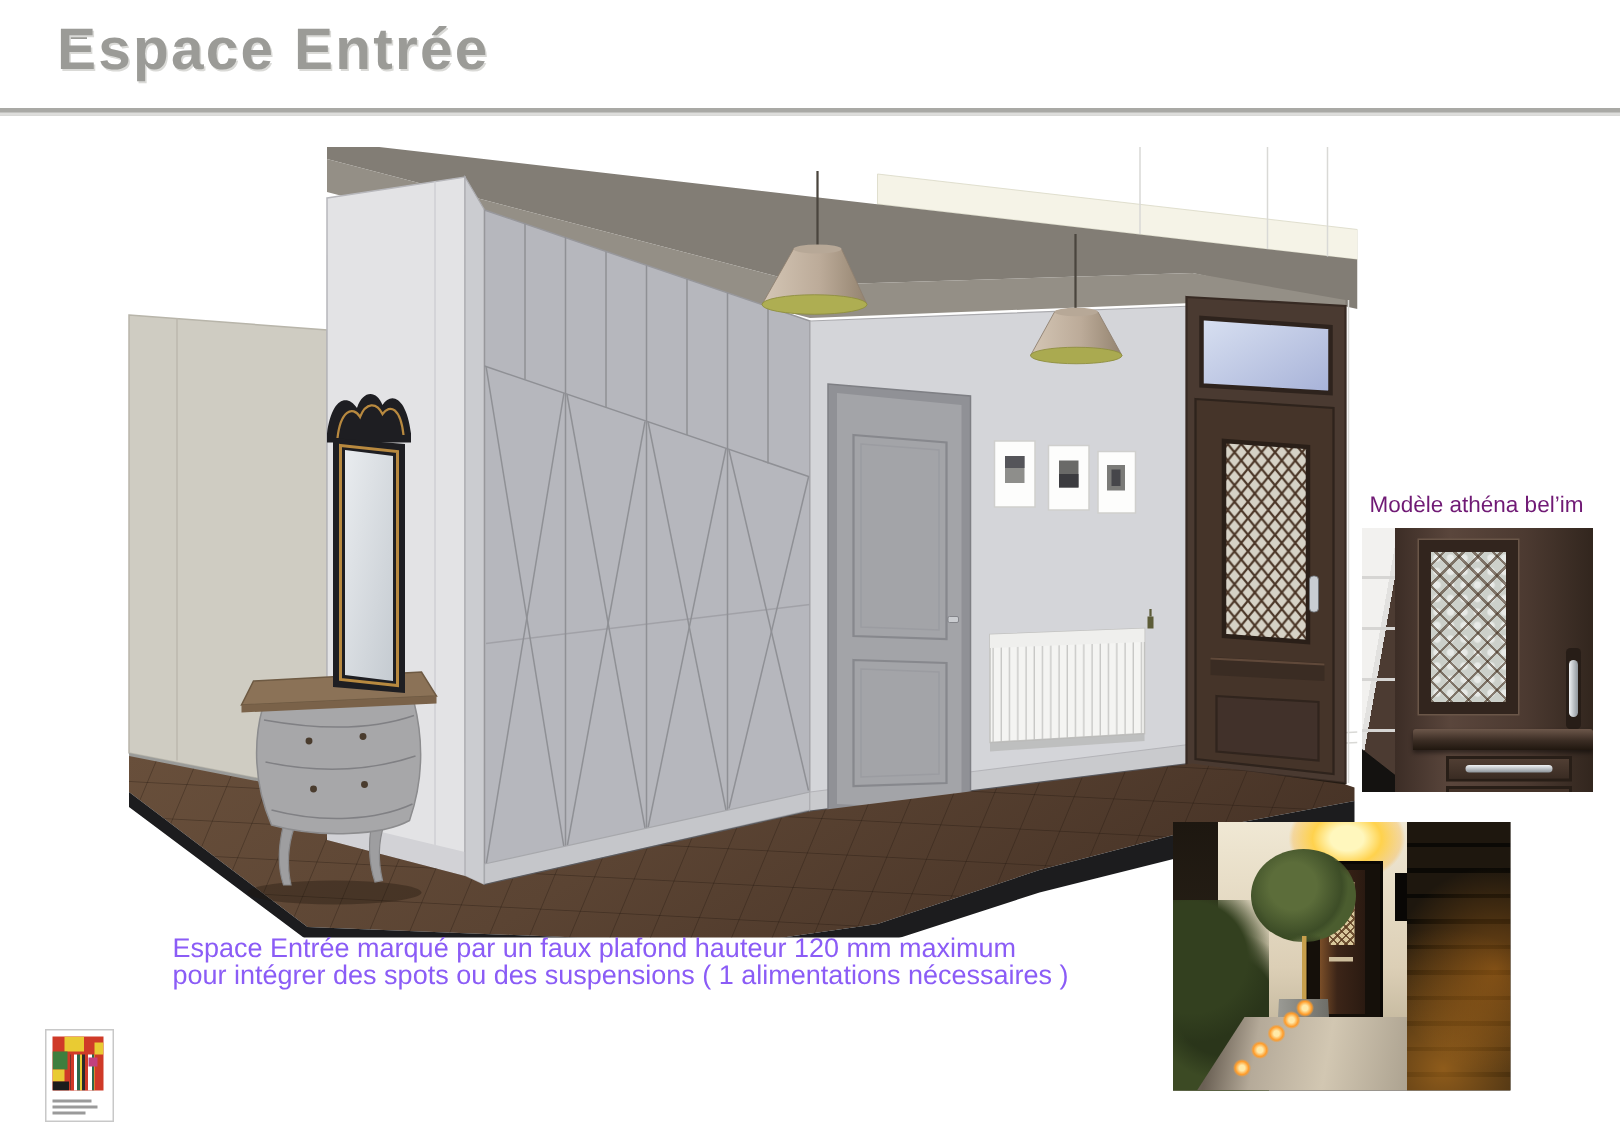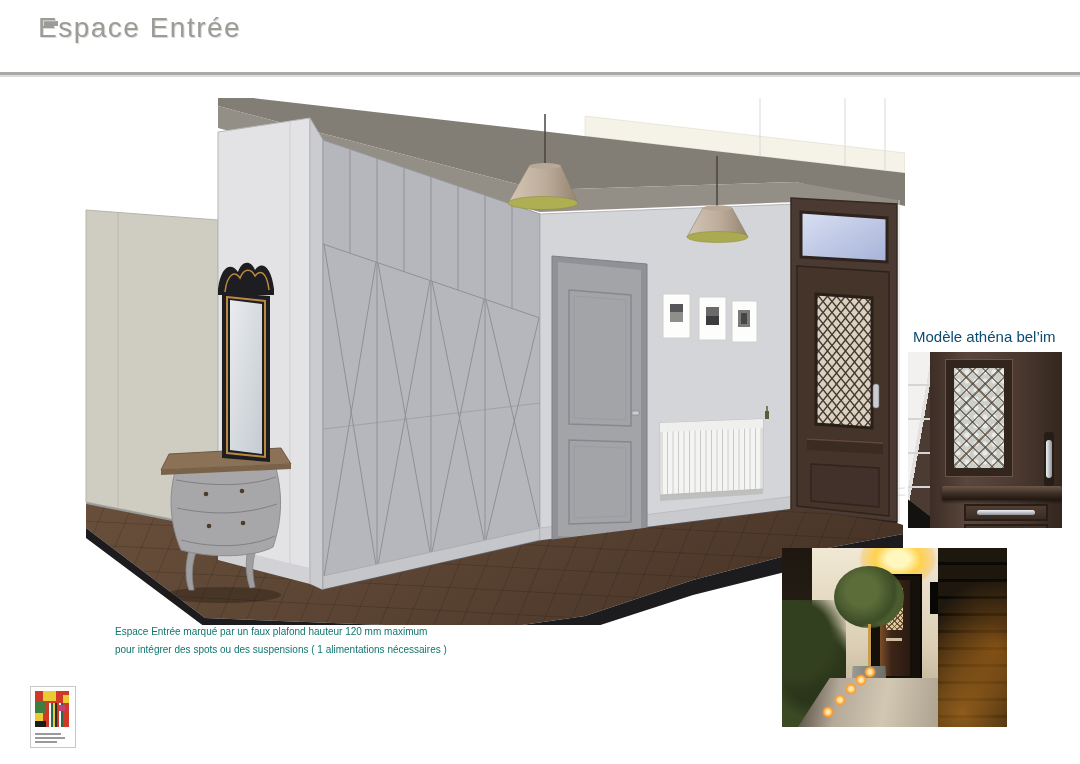--- a/index.html
+++ b/index.html
@@ -1,30 +1,30 @@
 <!DOCTYPE html>
 <html><head>
 <meta charset="utf-8">
 <style>
   html,body{margin:0;padding:0;background:#ffffff;}
   .canvas{position:relative;width:1080px;height:764px;background:#fff;overflow:hidden;
           font-family:"Liberation Sans",sans-serif;}
 
   
   .header-dash{position:absolute;left:41px;top:21px;width:17px;height:5px;background:#9b9b97;}
-  .page-title{position:absolute;left:38px;top:12px;font-size:28px;font-weight:400;
+  .page-title{position:absolute;left:38px;top:12px;font-size:39px;font-weight:700;
               color:#9b9b97;letter-spacing:1.5px;text-shadow:1px 1px 0 #dadad7;}
   .header-rule{position:absolute;left:0;top:72px;width:1080px;height:3px;
                background:#a9a9a5;border-bottom:2px solid #dddddb;}
 
   
   .render{position:absolute;left:85px;top:98px;width:820px;height:527px;}
 
   
-  .door-label{position:absolute;left:913px;top:328px;font-size:15px;color:#0c4a6e;}
+  .door-label{position:absolute;left:913px;top:328px;font-size:15px;color:#701a75;}
   .photo-door{position:absolute;left:908px;top:352px;width:154px;height:176px;overflow:hidden;
               background:linear-gradient(100deg,#f2f1ef 0 13%,#e2e1df 13% 15%,#4c3b32 15%);}
   .photo-door .wall-lines{position:absolute;left:0;top:0;width:26px;height:100%;
       background:repeating-linear-gradient(180deg,transparent 0 32px,#d6d5d3 32px 34px);}
   .photo-door .wall-wedge{position:absolute;left:0;bottom:0;width:30px;height:44px;
       background:linear-gradient(38deg,#141210 42%,transparent 43%);}
   .photo-door .door-body{position:absolute;left:22px;top:0;right:0;bottom:0;
       background:linear-gradient(90deg,#3c2d26,#5a463c 28%,#4c3a31 66%,#32261e);}
   .photo-door .door-window{position:absolute;left:16px;top:8px;width:66px;height:116px;box-sizing:border-box;
       border:8px solid #32251e;outline:1px solid #6a5648;background-color:#ccd0ca;
@@ -79,21 +79,21 @@
       clip-path:polygon(22% 0,100% 0,100% 100%,0 100%);}
   .pn-light{position:absolute;width:12px;height:12px;border-radius:50%;
       background:radial-gradient(circle,#ffe9a8 0 22%,#ff9c2a 52%,transparent 72%);}
   .pn-fence{position:absolute;left:156px;top:0;width:69px;height:179px;
       background-image:radial-gradient(circle at 85% 55%,rgba(255,150,30,.38),transparent 60%),
                        radial-gradient(circle at 35% 92%,rgba(255,160,40,.5),transparent 55%),
                        repeating-linear-gradient(180deg,#1e170e 0 14px,#0b0905 14px 17px);}
   .pn-latch{position:absolute;left:148px;top:34px;width:16px;height:32px;background:#090705;}
 
   
-  .caption{position:absolute;left:115px;top:623px;font-size:10px;line-height:18px;color:#0f766e;}
+  .caption{position:absolute;left:115px;top:623px;font-size:18px;line-height:18px;color:#8b5cf6;}
 
   
   .logo{position:absolute;left:30px;top:686px;width:44px;height:60px;background:#fff;
         border:1px solid #c8c8c8;}
   .logo-art{position:absolute;left:4px;top:4px;width:34px;height:36px;background:#cf3a28;overflow:hidden;}
   .la{position:absolute;}
   .logo-line{position:absolute;height:2px;background:#9a9a9a;}
 </style>
 </head>
 <body>

